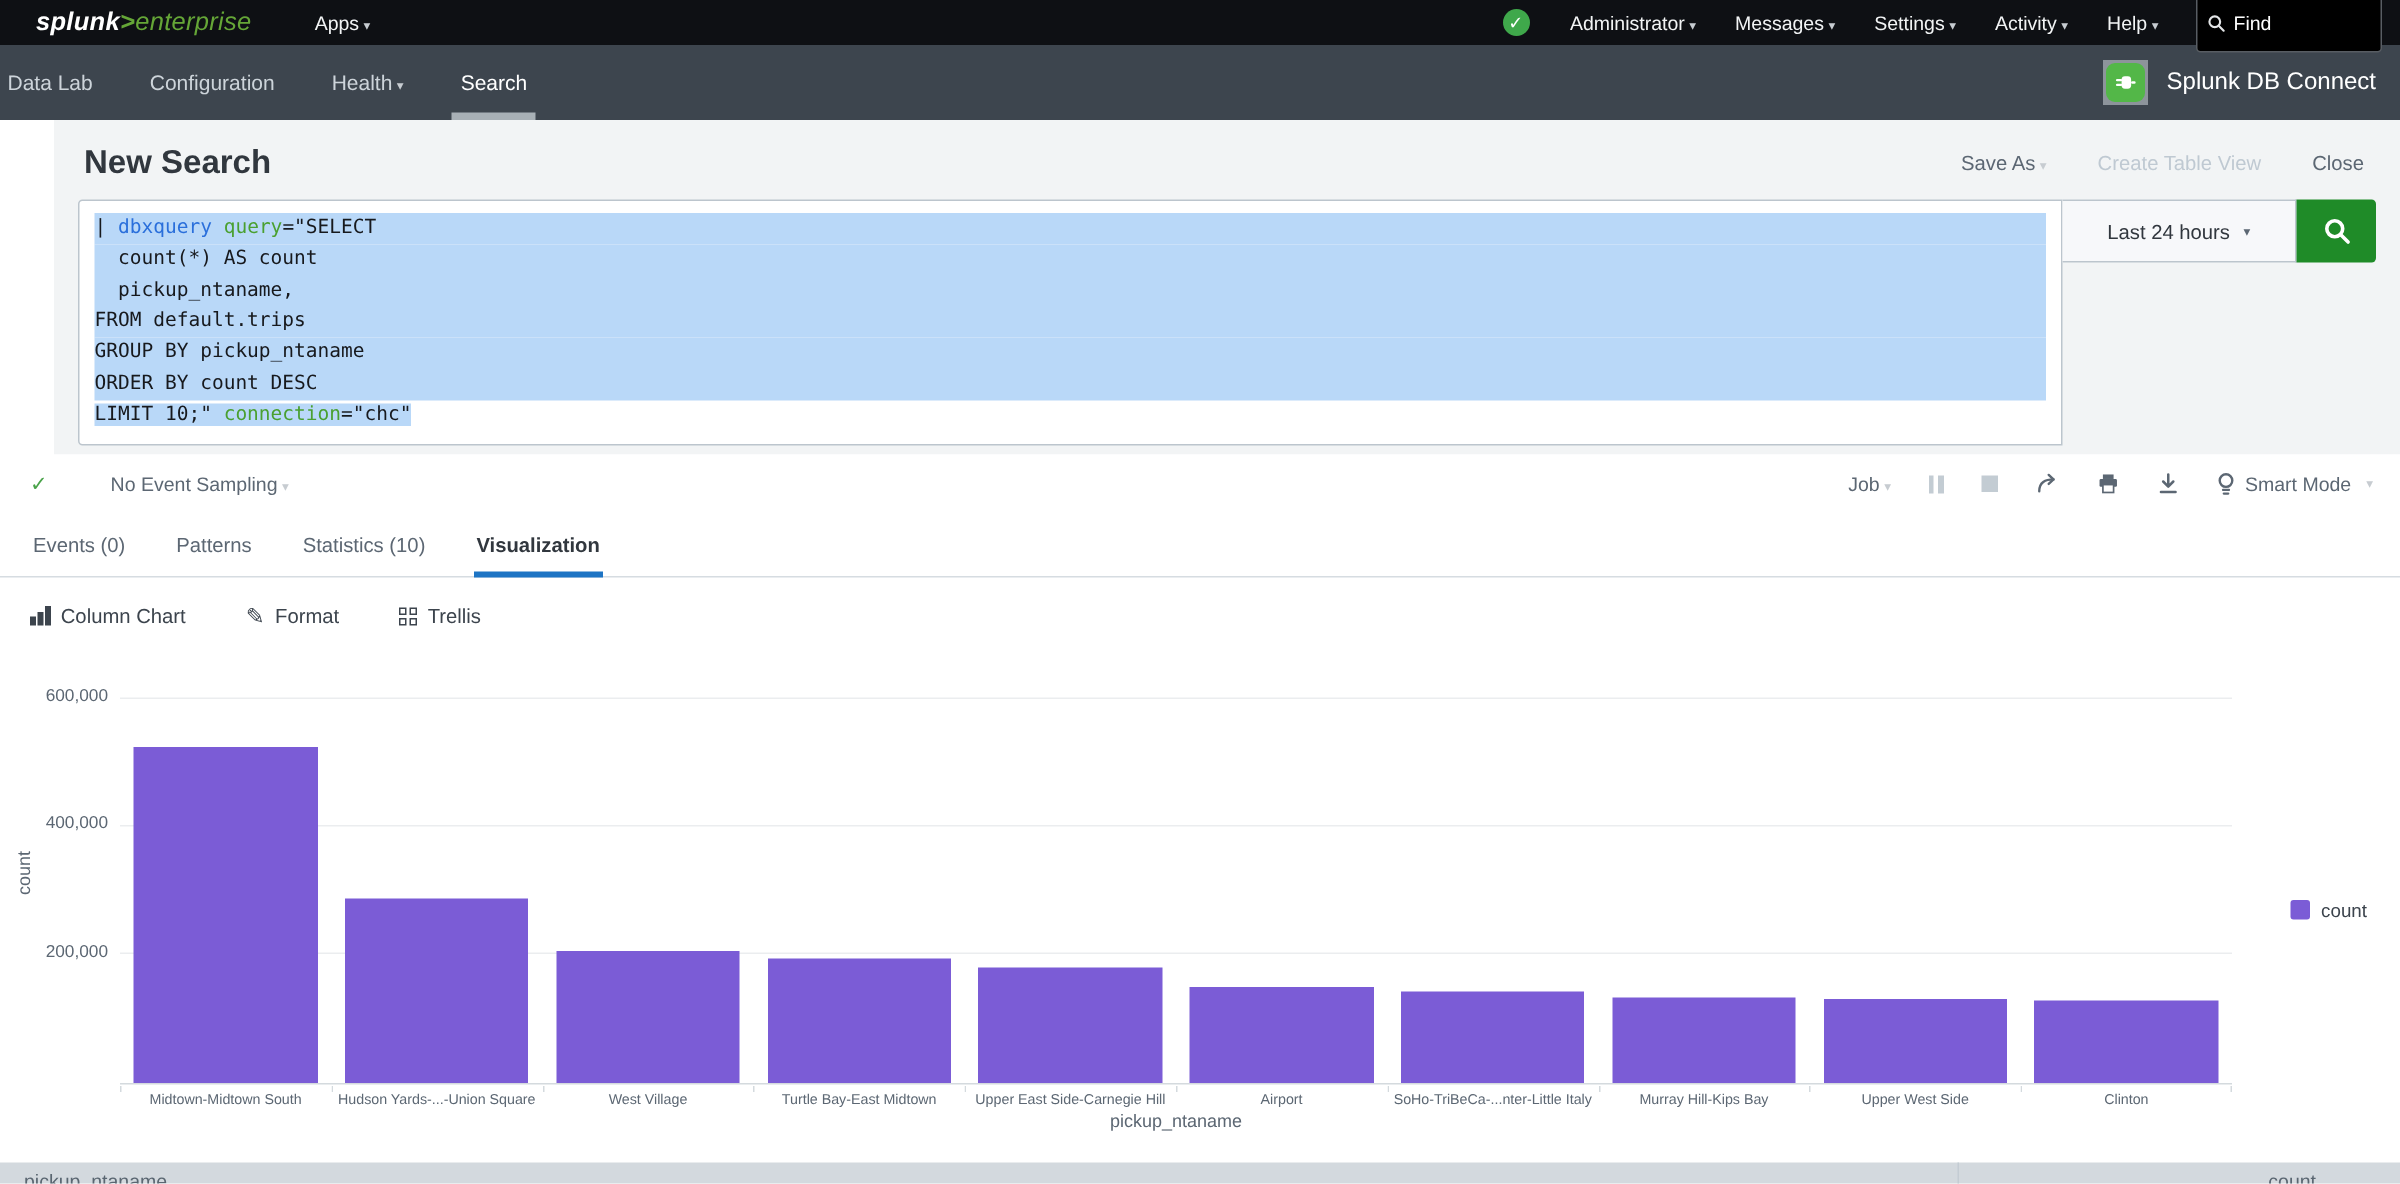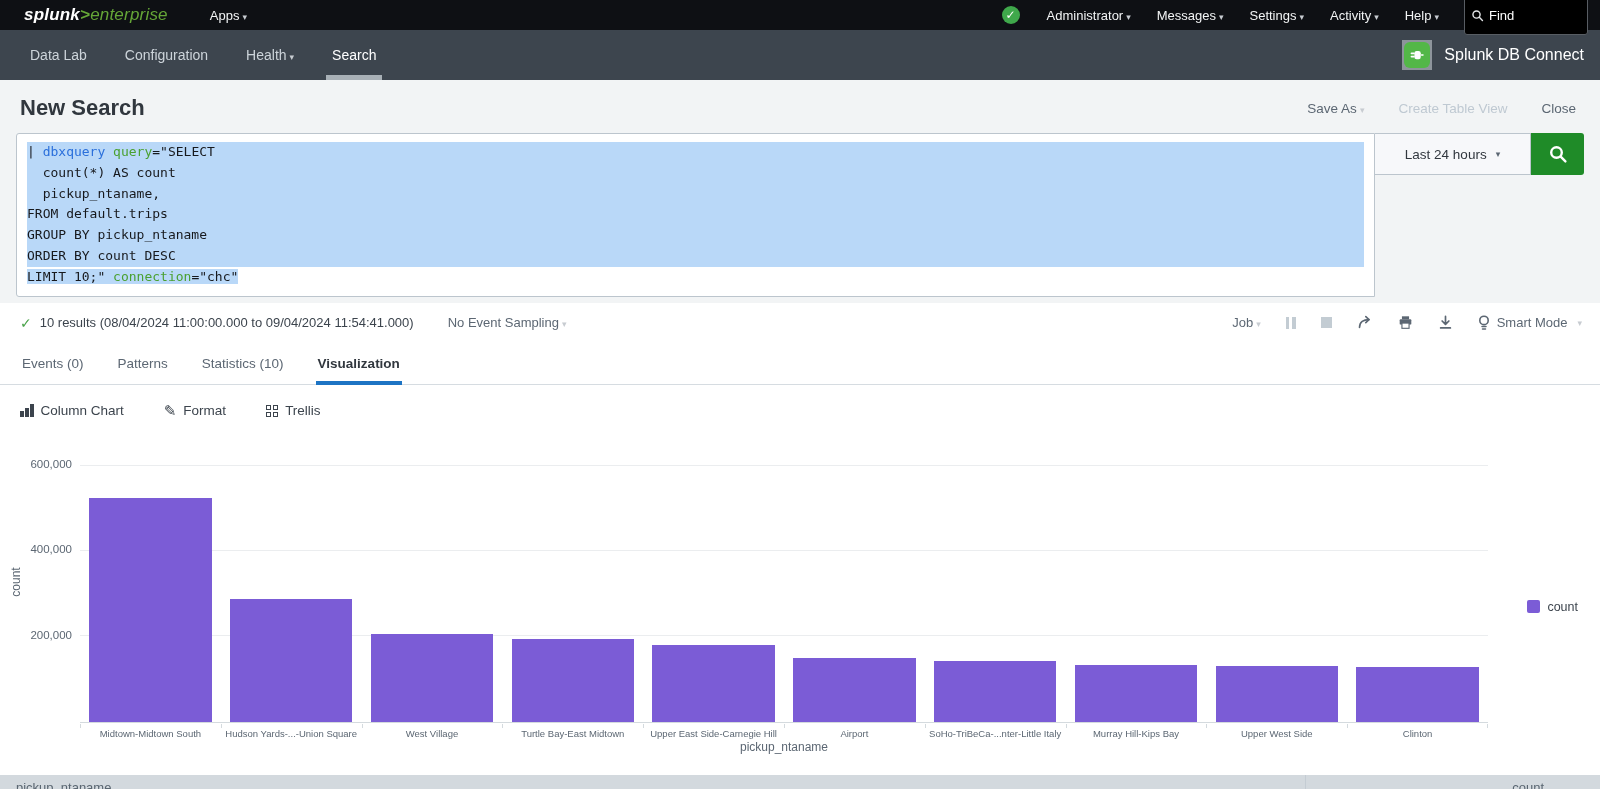--- a/index.html
+++ b/index.html
@@ -18,31 +18,31 @@
     display:flex; align-items:center; justify-content:center; margin-right:14px; }
   .topmenu { font-size:13px; color:#f2f4f5; margin:0 13px; cursor:pointer; white-space:nowrap; }
   .caret { font-size:9px; color:#c7ccd1; margin-left:3px; }
   .findbox { width:124px; height:40px; border:1px solid #585d63; border-radius:3px; background:#000;
     display:flex; align-items:center; padding:0 6px; margin-left:12px; }
   .findbox input { background:transparent; border:none; outline:none; color:#fff; font-size:13px; width:90px;
     font-family:"Liberation Sans","DejaVu Sans",sans-serif; }
   .findbox input::placeholder { color:#fff; opacity:1; }
 
   
-  .appbar { height:50px; background:#3d454e; display:flex; align-items:center; padding:0 16px 0 30px; }
+  .appbar { height:50px; background:#3d454e; display:flex; align-items:center; padding:0 16px 0 5px; }
   .nav-item { position:relative; height:50px; line-height:50px; color:#cdd4da; font-size:14px; margin-right:38px; cursor:pointer; white-space:nowrap; }
   .nav-item.active { color:#fff; }
   .nav-item.active::after { content:""; position:absolute; left:-6px; right:-6px; bottom:0; height:5px; background:#a8b0b6; }
   .appbar-right { margin-left:auto; display:flex; align-items:center; gap:12px; }
   .appicon-tile { width:30px; height:30px; background:#8d949b; display:flex; align-items:center; justify-content:center; }
   .appicon { width:26px; height:26px; border-radius:6px; background:#53b748; display:flex; align-items:center; justify-content:center; }
   .app-title { color:#fff; font-size:16px; }
 
   
-  .gray { background:#f2f4f5; padding-bottom:6px; }
+  .gray { background:#f2f4f5; padding-bottom:6px;margin-left:36px; }
   .page-head { display:flex; align-items:center; padding:15px 24px 12px 20px; }
   .page-title { font-size:22px; font-weight:bold; color:#31373e; }
   .head-actions { margin-left:auto; display:flex; align-items:center; gap:34px; font-size:13.5px; }
   .head-link { color:#5c6773; cursor:pointer; }
   .head-link.disabled { color:#bfc9d2; cursor:default; }
 
   
   .search-row { display:flex; align-items:stretch; margin:0 16px; }
   .query-box { flex:1; background:#fff; border:1px solid #bcc5cd; border-radius:3px 0 0 3px;
     font-family:"DejaVu Sans Mono","Liberation Mono",monospace; font-size:13px; padding:8px 10px; min-height:161px; }
@@ -197,21 +197,20 @@
             <circle cx="8.5" cy="8.5" r="5.3" fill="none" stroke="#fff" stroke-width="2.4"></circle>
             <line x1="12.7" y1="12.7" x2="17.4" y2="17.4" stroke="#fff" stroke-width="2.4" stroke-linecap="round"></line>
           </svg>
       </span>
     </button>
   </div>
 </div>
 
 <div class="results-row">
   <span class="check">✓</span>
-  <span class="results-text">10 results (08/04/2024 11:00:00.000 to 09/04/2024 11:54:41.000)</span>
   <span class="sampling"><span>No Event Sampling</span><span class="caret">▾</span></span>
   <div class="job-area">
     <span class="job-label"><span>Job</span><span class="caret">▾</span></span>
     <span class="icon-btn disabled">
         <span class="pause-glyph">
           <i></i>
           <i></i>
         </span>
       </span>
     <span class="icon-btn disabled">

